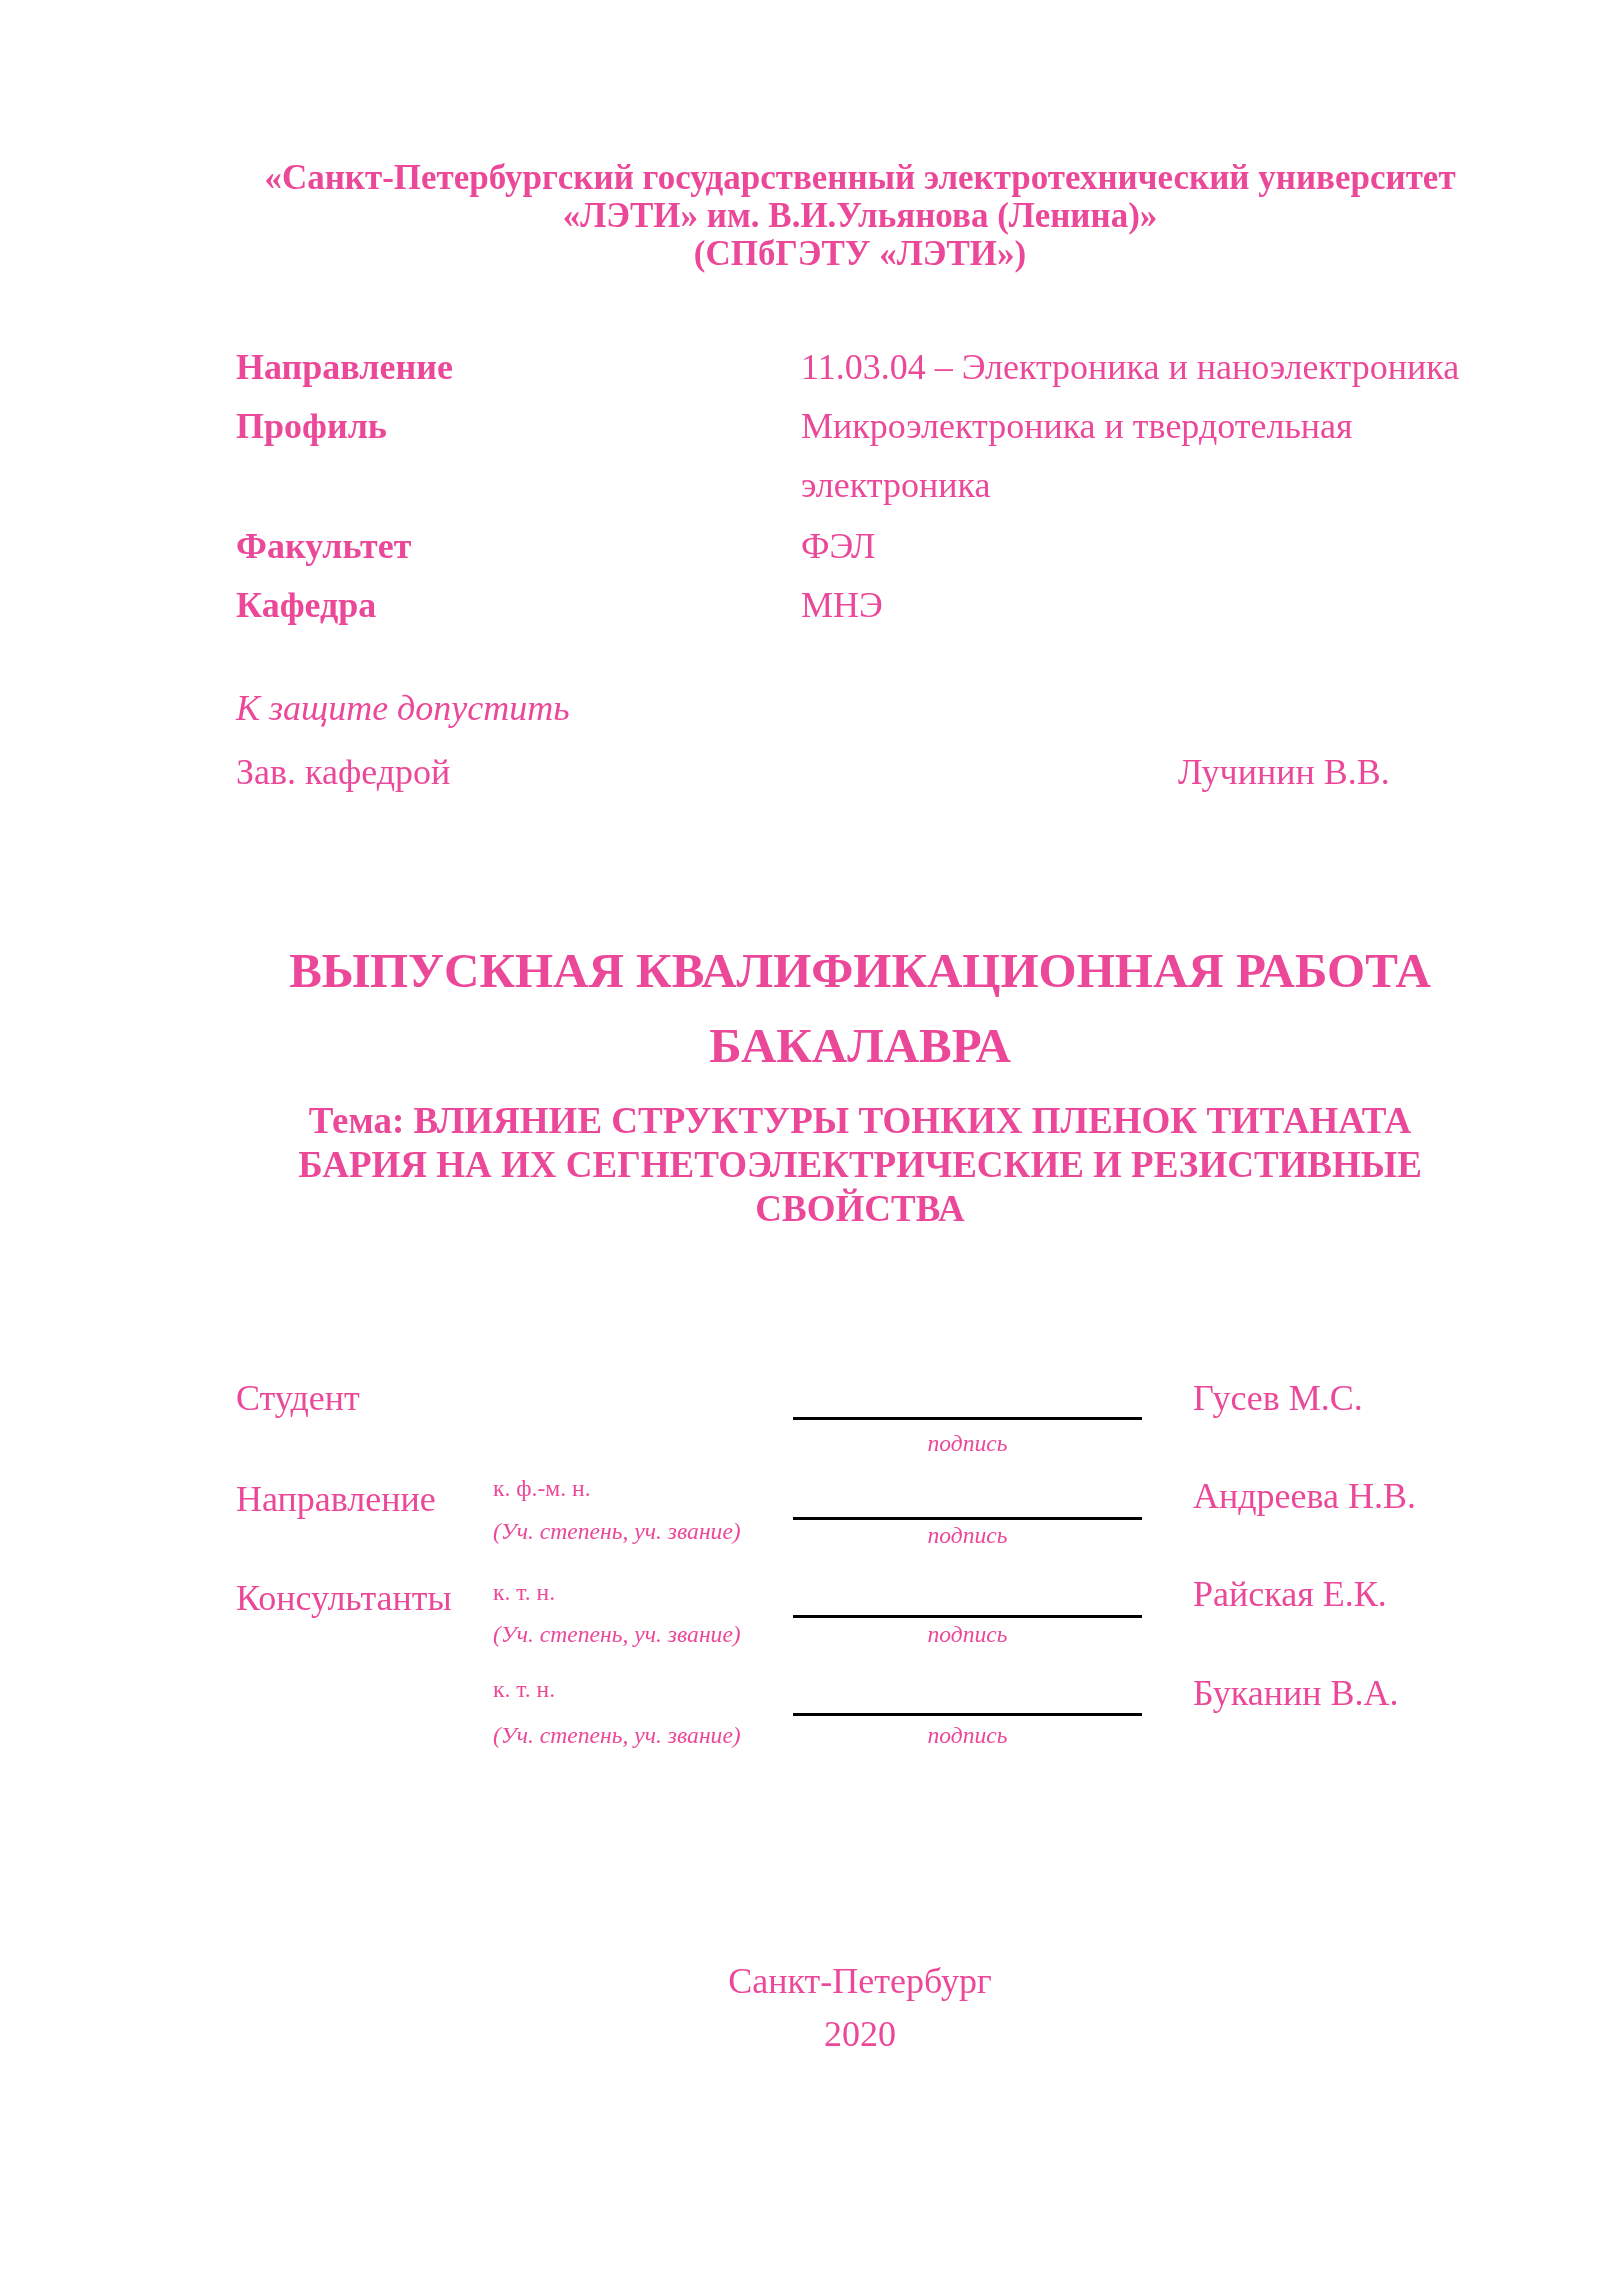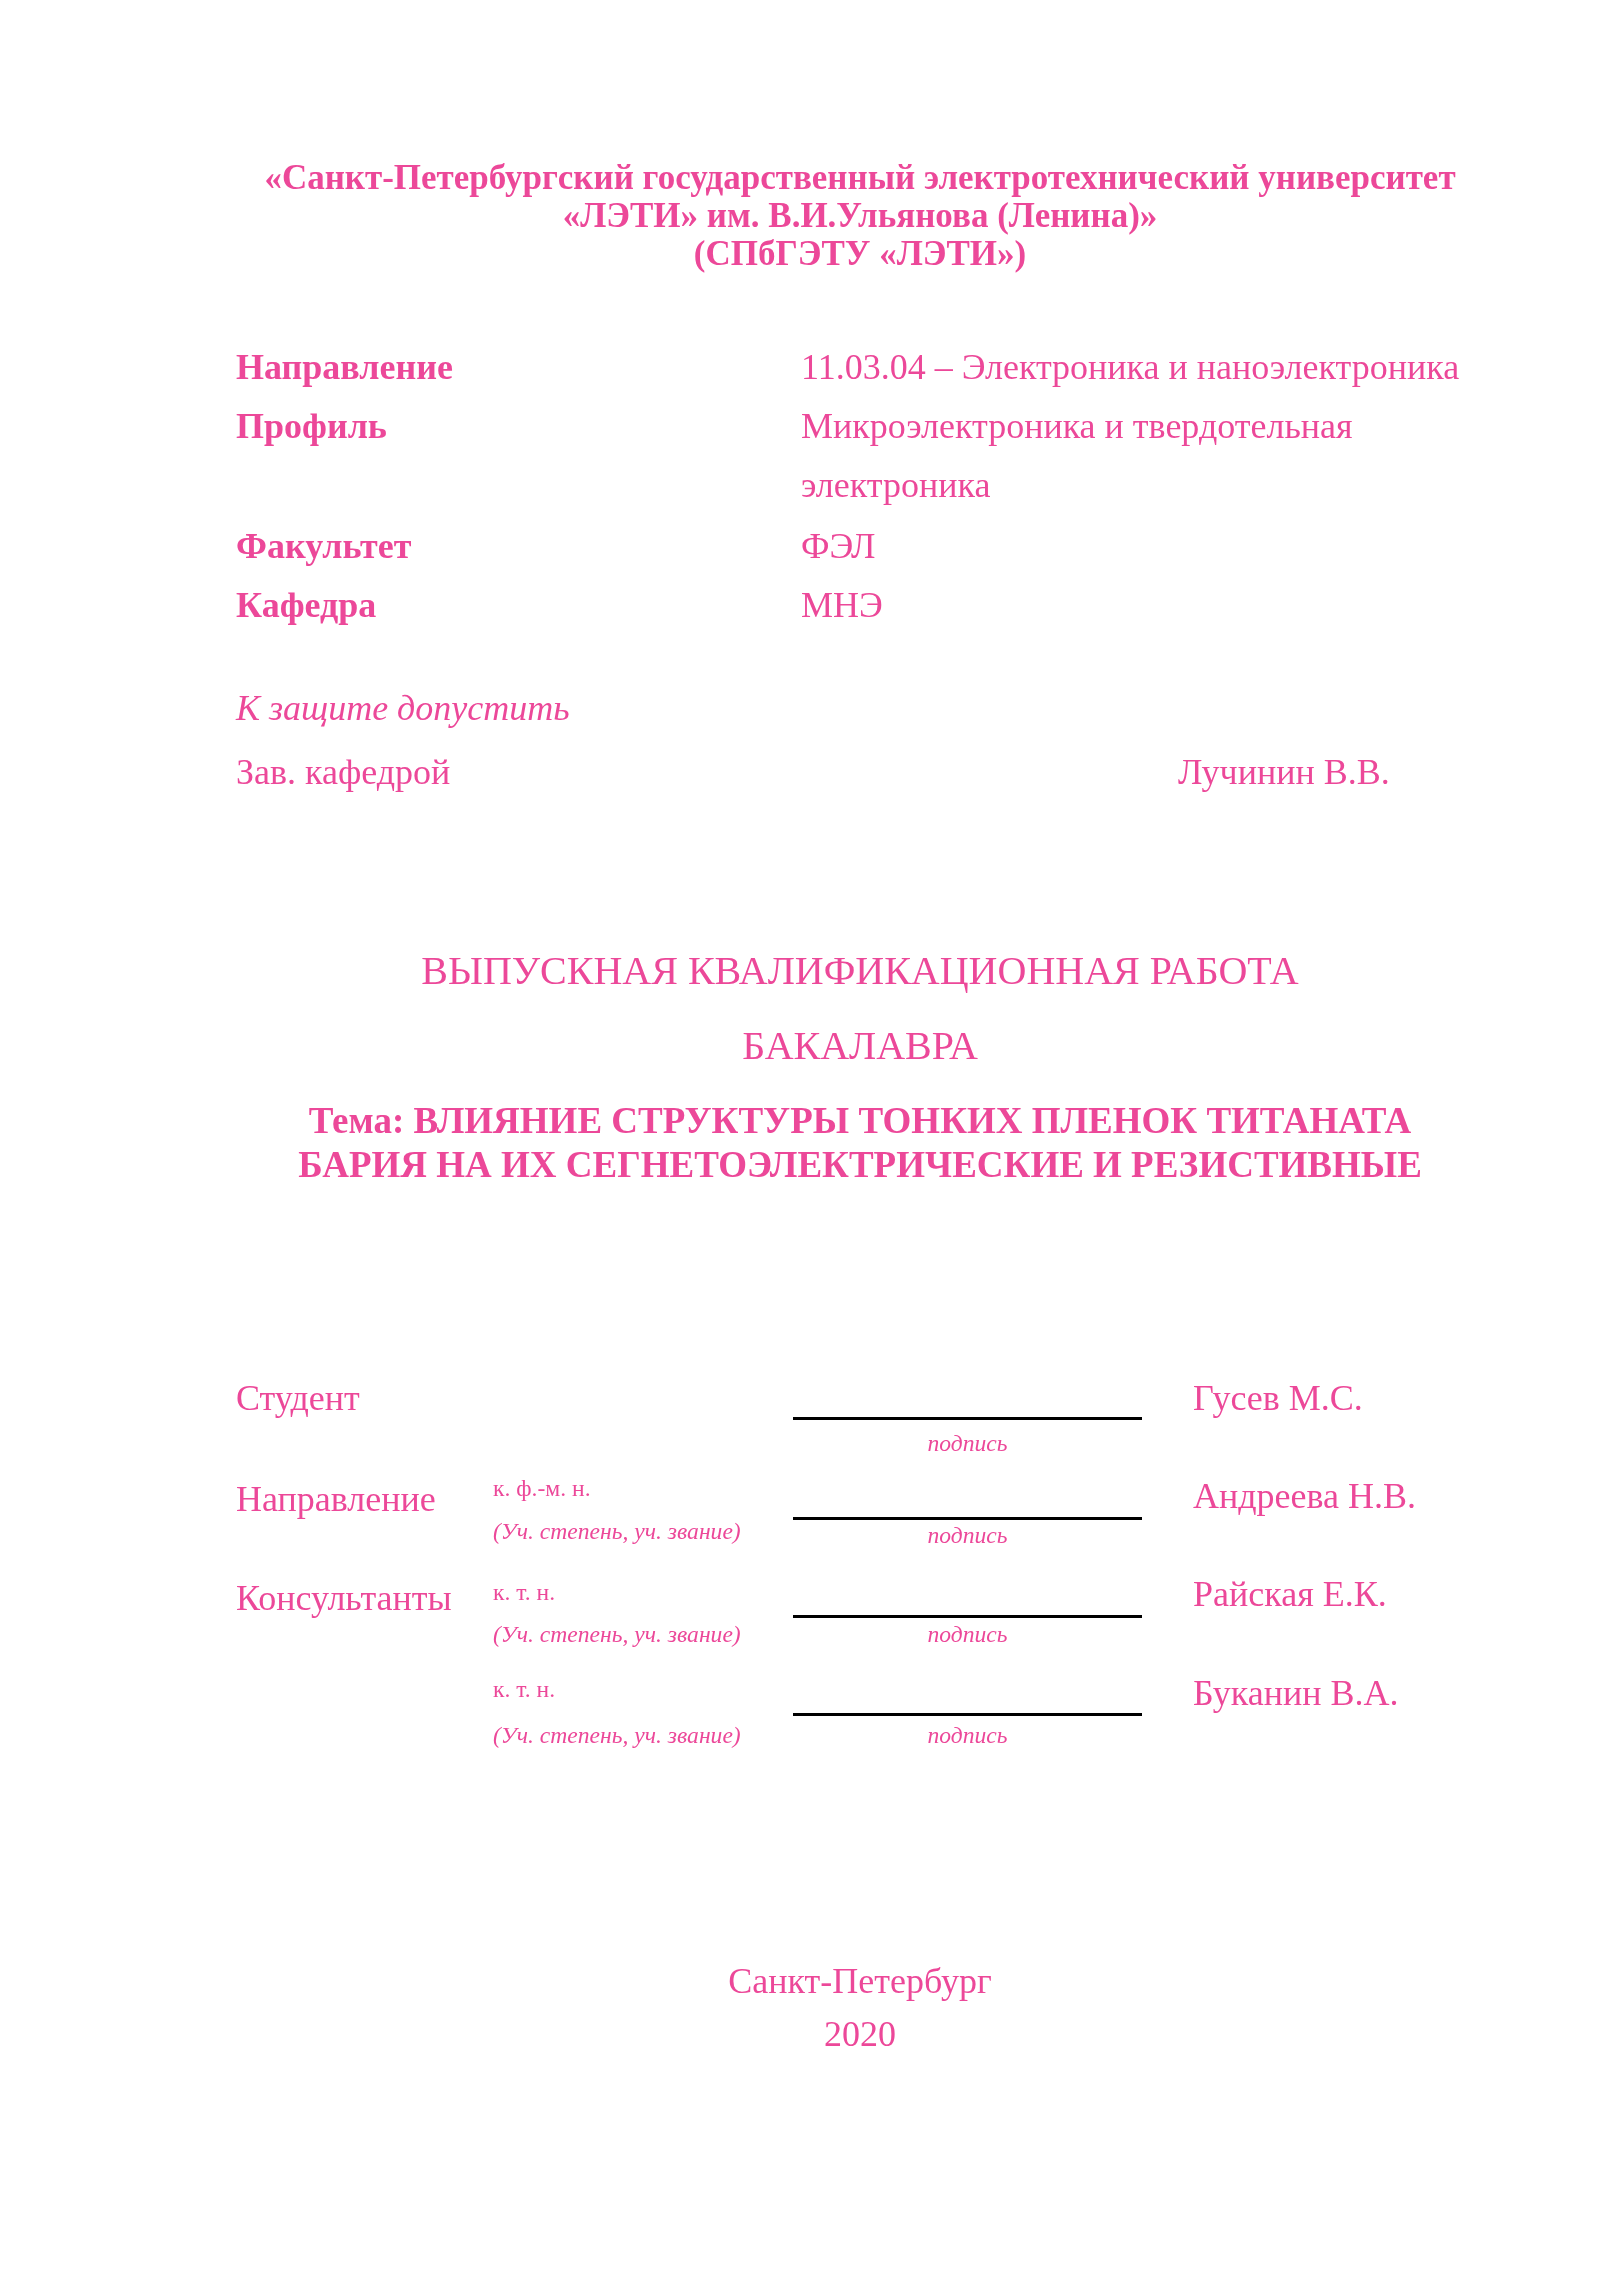--- a/index.html
+++ b/index.html
@@ -24,21 +24,21 @@
   .uni-header {
     top: 159px;
     font-size: 35px;
     line-height: 38px;
     font-weight: bold;
   }
   .body-txt  { font-size: 36px; line-height: 44px; }
   .label-col { left: 236px; }
   .value-col { left: 801px; }
 
-  .work-title { font-size: 40px; line-height: 57px; font-weight: normal; }
+  .work-title { font-size: 49px; line-height: 57px; font-weight: bold; }
   .topic-line { font-size: 37px; line-height: 44px; font-weight: bold; }
 
   .small-txt  { font-size: 23.6px; line-height: 28px; }
   .degree-col { left: 493px; width: 314px; text-align: left; }
   .sign-col   { left: 793px; width: 349px; text-align: center; }
   .name-col   { left: 1193px; }
 
   .sig-line {
     left: 793px;
     width: 349px;
@@ -74,20 +74,21 @@
   <div class="abs label-col body-txt i" style="top:686px">К защите допустить</div>
   <div class="abs label-col body-txt" style="top:750px">Зав. кафедрой</div>
   <div class="abs body-txt" style="top:750px; left:1178px">Лучинин В.В.</div>
 
   <div class="abs content-ctr work-title" style="top:942px">ВЫПУСКНАЯ КВАЛИФИКАЦИОННАЯ РАБОТА</div>
   <div class="abs content-ctr work-title" style="top:1017px">БАКАЛАВРА</div>
 
   <div class="abs content-ctr" style="top:1099px">
     <div class="topic-line">Тема: ВЛИЯНИЕ СТРУКТУРЫ ТОНКИХ ПЛЕНОК ТИТАНАТА</div>
     <div class="topic-line">БАРИЯ НА ИХ СЕГНЕТОЭЛЕКТРИЧЕСКИЕ И РЕЗИСТИВНЫЕ</div>
+    <div class="topic-line">СВОЙСТВА</div>
   </div>
 
   <div class="abs label-col body-txt" style="top:1376px">Студент</div>
   <div class="abs sig-line" style="top:1417px"></div>
   <div class="abs sign-col small-txt i" style="top:1429px">подпись</div>
   <div class="abs name-col body-txt" style="top:1376px">Гусев М.С.</div>
 
   <div class="abs label-col body-txt" style="top:1477px">Направление</div>
   <div class="abs degree-col small-txt" style="top:1474px">к. ф.-м. н.</div>
   <div class="abs sig-line" style="top:1517px"></div>

